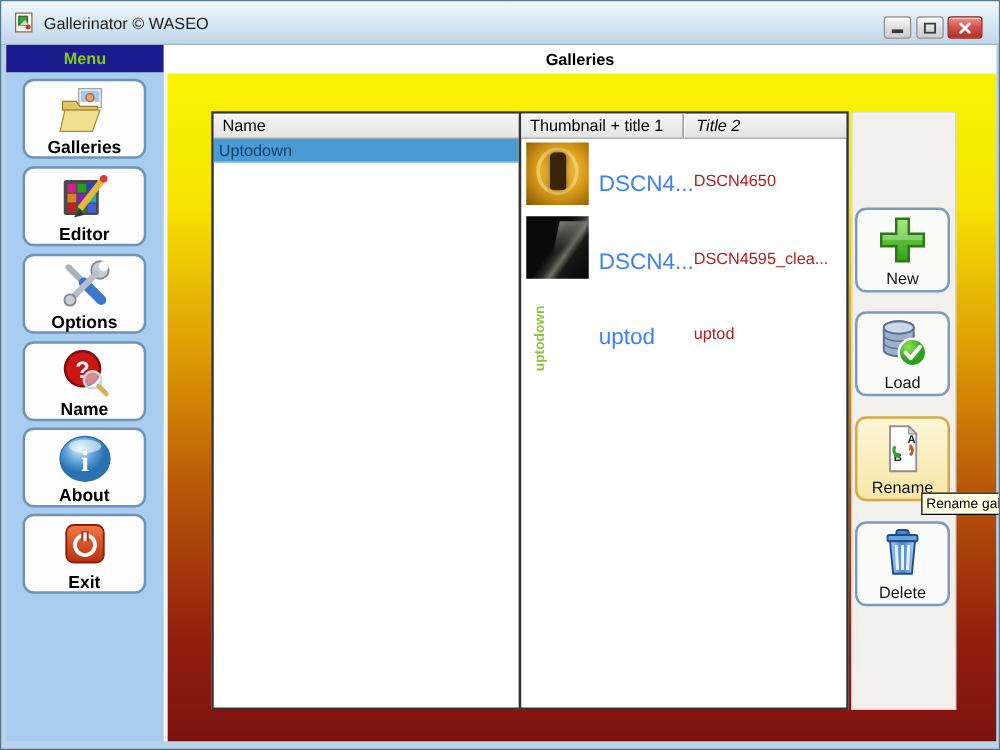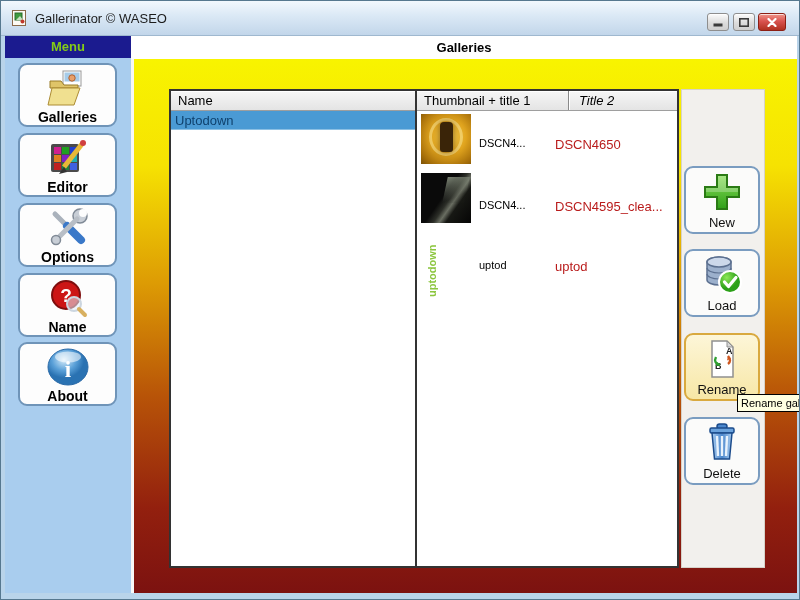--- a/index.html
+++ b/index.html
@@ -39,28 +39,28 @@
     border-left:3px solid #f7f7f7;
     background:linear-gradient(180deg,#f8f400 0%,#f6e202 20%,#dd9b04 42%,#b85408 63%,#93200e 84%,#7c1210 100%); }
   
   .name-panel { position:absolute; left:168px; top:88px; width:248px; height:479px;
     background:#fff; border:2px solid #333; }
   .thumb-panel { position:absolute; left:414px; top:88px; width:264px; height:479px;
     background:#fff; border:2px solid #333; }
   .list-header { height:20px; background:linear-gradient(#f6f6f6,#e4e4e4); border-bottom:1px solid #9e9e9e;
     box-shadow:inset 0 1px 0 #fff; font-size:13px; color:#000; display:flex; }
   .hdr-cell { line-height:19px; padding-left:7px; }
-  .hdr-cell.c1 { width:152px; border-right:1px solid #8a8a8a; box-shadow:1px 0 0 #fff; }
+  .hdr-cell.c1 { width:130px; border-right:1px solid #8a8a8a; box-shadow:1px 0 0 #fff; }
   .hdr-cell.c2 { flex:1; padding-left:10px;font-style:italic; }
   .row-selected { height:19px; background:#4a9ad4; border-bottom:1px solid #8cc0e4;
     color:#0f416d; font-size:13px; line-height:19px; padding-left:4px; cursor:default; }
   .thumb-rows { position:relative; width:100%; height:455px; }
   .t-row { position:absolute; left:0; right:0; }
   .t-row .thumb { position:absolute; left:4px; width:50px; height:50px; }
-  .t-row .t1 { position:absolute; left:62px; font-size:11px; color:#000000; }
+  .t-row .t1 { position:absolute; left:62px; font-size:18px; color:#3b82f6; }
   .t-row .t2 { position:absolute; left:138px; font-size:13px; color:#b91c1c; }
   .thumb-amber { top:3px; background:radial-gradient(circle at 55% 45%, #f5d052 0%, #e0a41e 45%, #a8700a 80%, #7c5206 100%); }
   .thumb-amber .bottle { position:absolute; left:19px; top:8px; width:13px; height:30px; background:#3a2408; border-radius:4px 4px 3px 3px; box-shadow:0 0 6px rgba(60,30,0,.6); }
   .thumb-amber .glow { position:absolute; left:8px; top:4px; width:34px; height:38px; border-radius:50%; border:3px solid rgba(250,230,150,.55); }
   .thumb-dark { top:62px; background:linear-gradient(125deg,#0a0a0a 45%, #2c2e28 55%, #6a6e62 62%, #171814 70%, #050505 100%); }
   .thumb-dark .streak { position:absolute; right:4px; top:4px; width:22px; height:26px;
     background:linear-gradient(155deg, rgba(150,160,140,.8), rgba(30,32,26,.1) 70%); transform:skewX(-12deg); }
   .vlogo { position:absolute; left:8px; top:2px; height:64px;
     writing-mode:vertical-rl; transform:rotate(180deg);
     font-size:11px; font-weight:bold; color:#8cc63e; line-height:14px; }
@@ -184,20 +184,37 @@
               </radialGradient>
             </defs>
           <ellipse cx="23" cy="20" rx="20" ry="18" fill="url(#gb)" stroke="#2a6aa8"></ellipse>
           <ellipse cx="23" cy="10" rx="13" ry="5.5" fill="rgba(255,255,255,0.55)"></ellipse>
           <text x="23" y="30" font-size="23" font-weight="bold" fill="#fff" text-anchor="middle" font-family="Liberation Serif, serif">i</text>
         </svg>
       </span>
       <span class="lbl">About</span>
     </div>
 
+    <div class="side-btn" style="top:353px">
+      <span class="icn">
+        <svg width="38" height="38" viewBox="0 0 38 38">
+          <defs>
+              <linearGradient id="gr" x1="0" y1="0" x2="0" y2="1">
+                <stop offset="0%" stop-color="#f07848"></stop>
+                <stop offset="100%" stop-color="#b83010"></stop>
+              </linearGradient>
+            </defs>
+          <rect x="4" y="3" width="30" height="30" rx="6" fill="url(#gr)" stroke="#8e2008" stroke-width="1.5"></rect>
+          <circle cx="19" cy="19" r="8" fill="none" stroke="#fff" stroke-width="3"></circle>
+          <line x1="19" y1="8" x2="19" y2="16" stroke="#b83010" stroke-width="6"></line>
+          <line x1="19" y1="9" x2="19" y2="16" stroke="#fff" stroke-width="2.6"></line>
+        </svg>
+      </span>
+      <span class="lbl">Exit</span>
+    </div>
   </div>
 
   <div class="page-header">Galleries</div>
 
   <div class="content"></div>
 
   <div class="name-panel">
     <div class="list-header">
       <div class="hdr-cell" style="width:100%">Name</div>
     </div>

